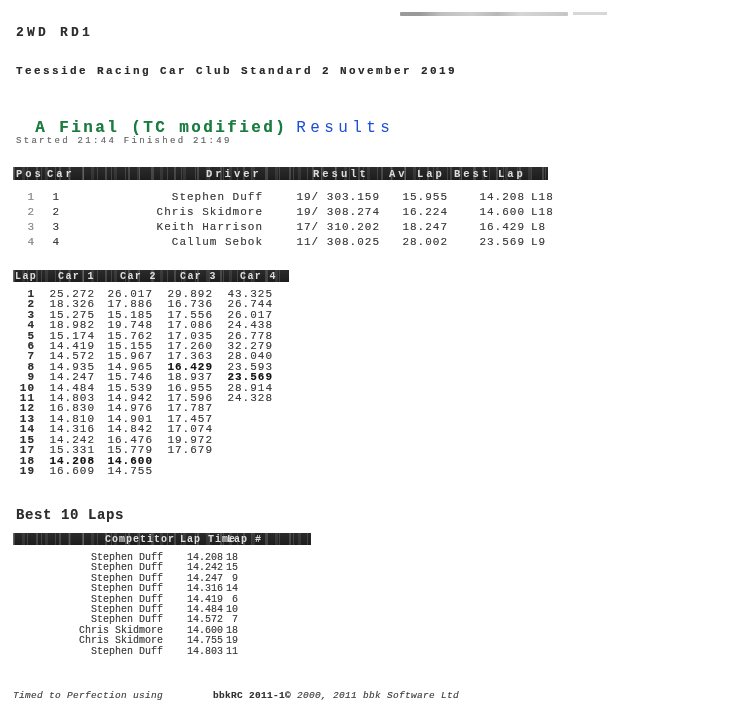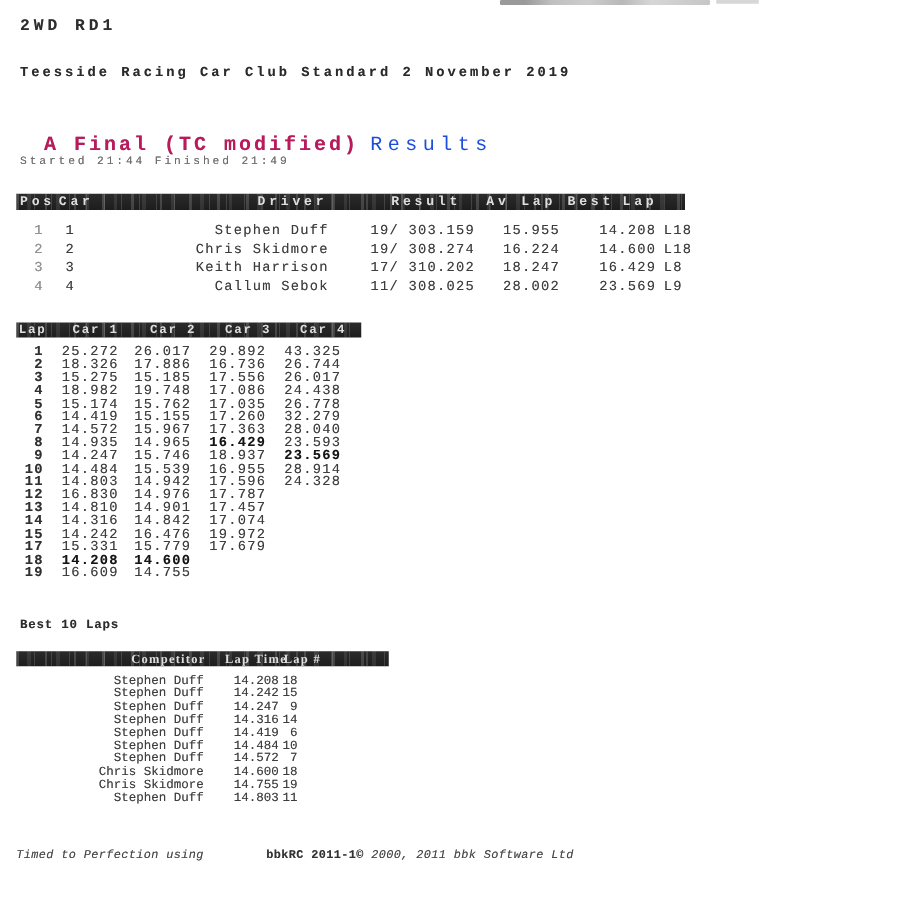--- a/index.html
+++ b/index.html
@@ -5,64 +5,64 @@
   * { margin:0; padding:0; box-sizing:border-box; }
   html,body { width:731px; height:723px; }
   body {
     background:#ffffff;
     font-family:"Liberation Mono","DejaVu Sans Mono",monospace;
     color:#3d3d3d;
     position:relative;
     overflow:hidden;
     text-shadow:0 0 .3px rgba(40,40,40,.45);
   }
-  .abs { position:absolute; }
+  .abs { position:absolute;margin-top:12px; }
 
   
   .artifact1 { left:400px; top:0; width:168px; height:4px;
     background:linear-gradient(90deg,#9a9a9a 0 12%,#c0c0c0 25%,#cdcdcd 42%,#b8b8b8 58%,#d6d6d6 72%,#c6c6c6 100%);
     border-radius:1px; }
   .artifact2 { left:573px; top:0; width:34px; height:3px; background:#d7d7d7; }
 
   .round-label { left:16px; top:13px; font-size:13px; font-weight:bold; letter-spacing:3.2px; color:#2e2e2e; }
   .doc-title  { left:16px; top:53px; font-size:11px; font-weight:bold; letter-spacing:2.4px; color:#2a2a2a; white-space:pre; }
   .doc-subtitle { left:16px; top:89px; font-size:16px; white-space:pre; }
-  .doc-subtitle .sb { font-weight:bold; letter-spacing:2.4px; color:#be185d; }
+  .doc-subtitle .sb { font-weight:bold; letter-spacing:2.4px; color:#15803d; }
   .doc-subtitle .sl { letter-spacing:4.4px; color:#1d4ed8; margin-left:9px; font-weight:normal; text-shadow:none; }
   .session-times { left:16px; top:124px; font-size:9px; letter-spacing:2.3px; color:#6d6d6d; }
 
   
   .hdrbar {
     height:13px;
     background:
       repeating-linear-gradient(90deg, rgba(255,255,255,.16) 0 2px, rgba(255,255,255,0) 2px 9px, rgba(255,255,255,.09) 9px 12px, rgba(255,255,255,0) 12px 23px),
       repeating-linear-gradient(90deg, rgba(120,120,120,.38) 0 1px, rgba(0,0,0,0) 1px 14px),
       linear-gradient(#2b2b2b,#1d1d1d);
     color:#dedede; font-weight:bold; text-shadow:none;
   }
   .hdrbar span { position:absolute; top:1px; white-space:pre;text-align:right; }
   .bar-results { left:13px; top:155px; width:535px; font-size:10.5px; letter-spacing:3px; }
   .bar-laps    { left:13px; top:258px; width:276px; height:12px; font-size:10px; letter-spacing:1.4px; }
-  .bar-best    { left:13px; top:521px; width:298px; height:12px; font-size:10px; letter-spacing:1px;font-family:Liberation Serif, serif; }
+  .bar-best    { left:13px; top:521px; width:298px; height:12px; font-size:10px; letter-spacing:1px; }
 
   table { border-collapse:collapse; table-layout:fixed; }
   td { padding:0; white-space:pre; text-align:right; font:inherit; }
 
   .results-table { left:13px; top:177px; font-size:11px; letter-spacing:1px; }
   .results-table td { height:15px; }
   .results-table .pos { color:#929292; }
   .results-table .bl  { text-align:left; padding-left:6px; }
 
   .lap-table { left:13px; top:277px; font-size:11px; letter-spacing:1px; }
   .lap-table td { height:10.4px; line-height:10.4px; }
   .lap-table .lapno { font-weight:bold; color:#303030; }
 
   .hl { font-weight:bold; color:#141414; }
 
-  .best-title { left:16px; top:495px; font-size:10px; font-weight:bold; letter-spacing:.6px; color:#2d2d2d; }
+  .best-title { left:16px; top:495px; font-size:14px; font-weight:bold; letter-spacing:.6px; color:#2d2d2d; }
   .best-table { left:13px; top:541px; font-size:10px; }
   .best-table td { height:10.4px; line-height:10.4px; }
   .best-table .blap { padding-right:7px; }
 
   .footer { left:13px; top:655px; font-size:9.5px; font-style:italic; line-height:11.3px; color:#474747; letter-spacing:.3px; white-space:pre; }
   .footer .fb { font-style:normal; font-weight:bold; color:#333;padding-left:44px; }
 </style>
 </head>
 <body>
 

